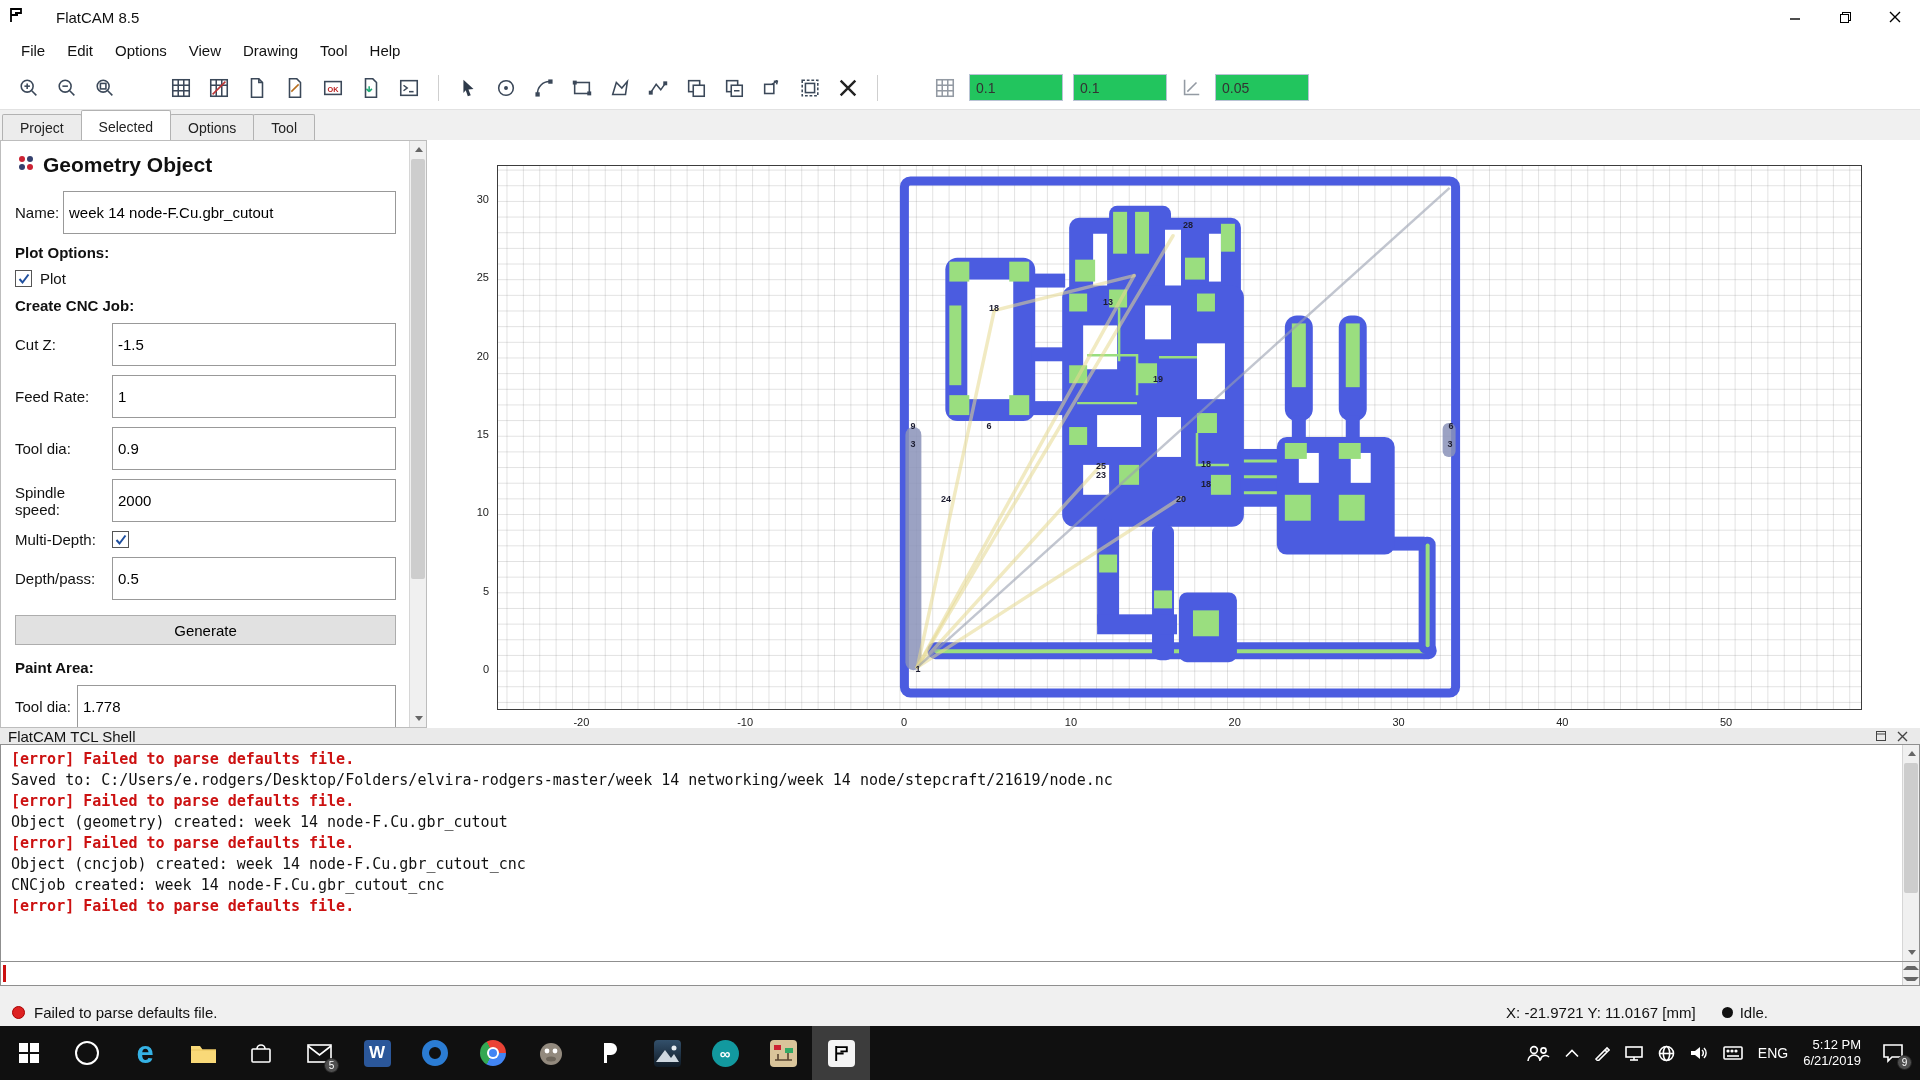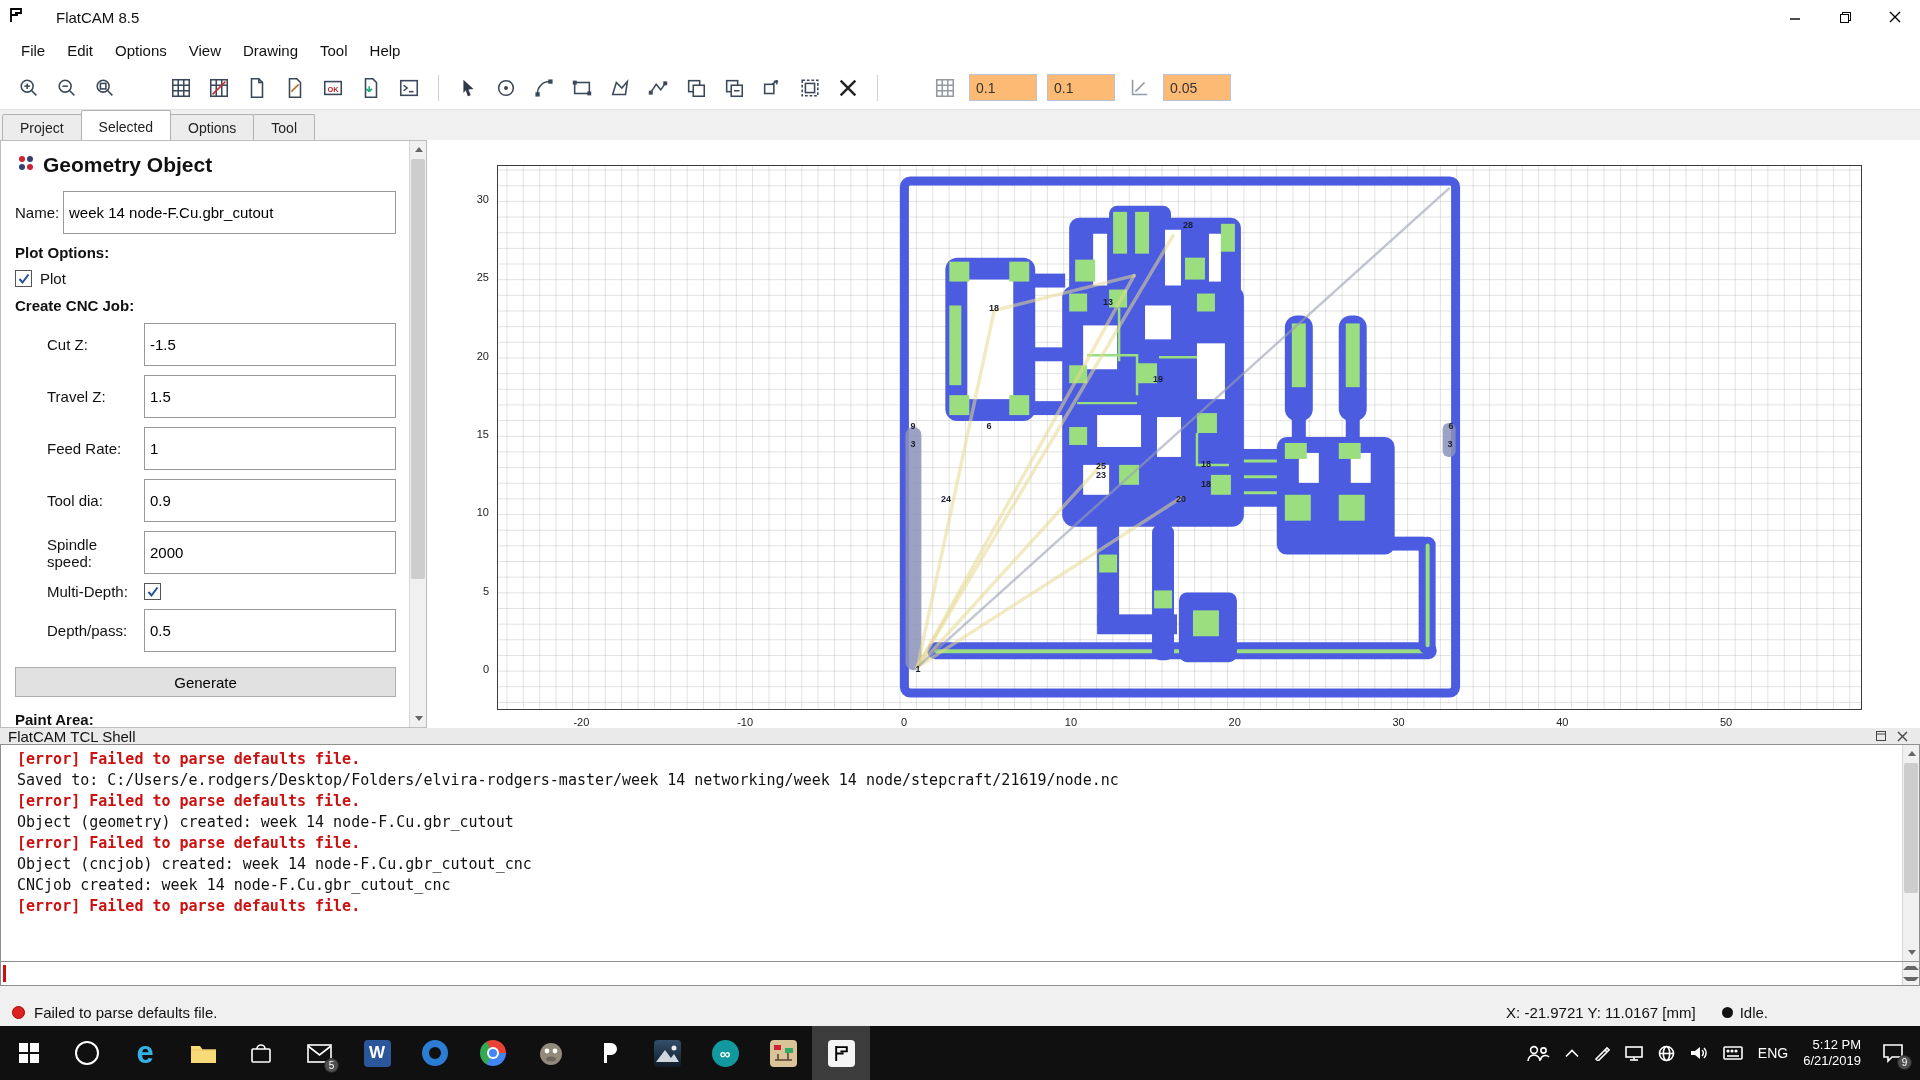--- a/index.html
+++ b/index.html
@@ -17,38 +17,38 @@
   
   .menubar { height:32px; background:#fff; display:flex; align-items:center; padding-left:10px; }
   .menuitem { padding:5px 11px; font-size:15px; }
 
   
   .toolbar { height:44px; background:#fff; display:flex; align-items:center; padding:0 12px; gap:4px; border-bottom:1px solid #e2e2e2; }
   .tbtn { width:34px; height:34px; display:flex; align-items:center; justify-content:center; border-radius:3px; }
   .tbtn svg { display:block; }
   .tsep { width:1px; height:26px; background:#cfcfcf; margin:0 8px; }
   .tgap { width:34px; }
-  .tinput { width:68px; height:27px; border:1px solid #b9c3d4; background:#fdba74; font-size:14px; padding:0 6px; color:#333; margin:0 3px; }
+  .tinput { width:94px; height:27px; border:1px solid #b9c3d4; background:#22c55e; font-size:14px; padding:0 6px; color:#333; margin:0 3px; }
   .icon-stroke { stroke:#3b4859; stroke-width:1.7; fill:none; }
 
   
   .tabbar { height:30px; background:#f0f0f0; display:flex; align-items:flex-end; padding-left:2px; }
   .tab { height:26px; padding:5px 17px; font-size:14px; background:#ececec; border:1px solid #b2b2b2; border-bottom:none; border-radius:2px 2px 0 0; margin-right:-1px; color:#222; }
   .tab.active { height:30px; padding-top:8px; background:#fff; z-index:2; }
 
   
   .main { display:flex; height:588px; }
 
   
   .sidepanel { width:427px; background:#fff; border:1px solid #bdbdbd; position:relative; padding:10px 30px 10px 14px; overflow:hidden; }
   .panel-title { display:flex; align-items:center; gap:8px; margin:2px 0 14px 2px; }
   .panel-title .ttl { font-size:21px; font-weight:bold; }
   .prow { display:flex; align-items:center; margin-bottom:9px; }
   .prow label { font-size:15px; }
-  .lblw { width:97px; flex:none;margin-left:32px; }
+  .lblw { width:97px; flex:none; }
   .lbln { width:48px; flex:none; }
   .lblp { width:62px; flex:none; }
   .pinput { flex:1; height:43px; border:1px solid #999; font-size:15px; padding:0 5px; background:#fff; }
   .sechead { font-size:15px; font-weight:bold; margin:10px 0 9px; }
   .checkbox { width:17px; height:17px; border:1px solid #555; background:#fff; display:inline-flex; align-items:center; justify-content:center; }
   .checkbox svg { visibility:hidden; }
   .checkbox[data-checked="true"] svg { visibility:visible; }
   .genbtn { width:100%; height:30px; background:#e1e1e1; border:1px solid #adadad; font-size:15px; margin:6px 0 4px; font-family:"Liberation Sans",sans-serif; }
 
   
@@ -78,21 +78,21 @@
   .gl2 { fill:none; stroke:var(--pcb-green); stroke-width:3; }
   .ys path { stroke:var(--ratsnest-yellow); stroke-width:3.5; opacity:.55; stroke-linecap:round; fill:none; }
   .grayline { stroke:#9aa0b0; stroke-width:2.5; opacity:.6; fill:none; }
 
   
   .shell { height:270px; display:flex; flex-direction:column; background:#f0f0f0; }
   .shell-header { height:16px; display:flex; align-items:center; padding:0 8px; font-size:15px; background:#eaeaea; }
   .shell-hbtns { margin-left:auto; display:flex; gap:10px; align-items:center; padding-right:4px; }
   .console { height:218px; background:#fff; border:1px solid #8f8f8f; margin:0; position:relative; overflow:hidden;
              font-family:"DejaVu Sans Mono", monospace; font-size:15px; padding:4px 10px; }
-  .cline { line-height:21px; white-space:pre; color:#111;margin-left:6px; }
+  .cline { line-height:21px; white-space:pre; color:#111; }
   .cline[data-type="error"] { color:var(--error-red); font-weight:bold; }
   .shell-inputrow { height:24px; background:#fff; border:1px solid #8f8f8f; border-top:none; display:flex; align-items:stretch; position:relative; }
   .redcaret { width:3px; background:var(--error-red); margin:3px 0 3px 2px; }
   .tclinput { flex:1; border:none; outline:none; font-family:"DejaVu Sans Mono",monospace; font-size:14px; padding:0 6px; }
   .spinbox { width:17px; border-left:1px solid #d0d0d0; display:flex; flex-direction:column; }
   .spinbox div { flex:1; display:flex; align-items:center; justify-content:center; background:#f0f0f0; }
 
   
   .statusbar { height:28px; background:#f0f0f0; display:flex; align-items:center; padding:0 12px; font-size:15px; }
   .statdot { width:13px; height:13px; border-radius:50%; background:#d22; border:1px solid #a00; margin-right:9px; flex:none; }
@@ -355,24 +355,20 @@
             <polyline points="1.5,6 4.5,9.5 10.5,1.5" fill="none" stroke="#1f4f9e" stroke-width="2"></polyline>
           </svg>
       </span>
       <label style="margin-left:8px">Plot</label>
     </div>
 
     <div class="sechead">Create CNC Job:</div>
     <div class="prow">
       <label class="lblw">Cut Z:</label>
       <input class="pinput" value="-1.5" style="">
-    </div>
-    <div class="prow">
-      <label class="lblw">Travel Z:</label>
-      <input class="pinput" value="1.5" style="">
     </div>
     <div class="prow">
       <label class="lblw">Feed Rate:</label>
       <input class="pinput" value="1" style="">
     </div>
     <div class="prow">
       <label class="lblw">Tool dia:</label>
       <input class="pinput" value="0.9" style="">
     </div>
     <div class="prow">

